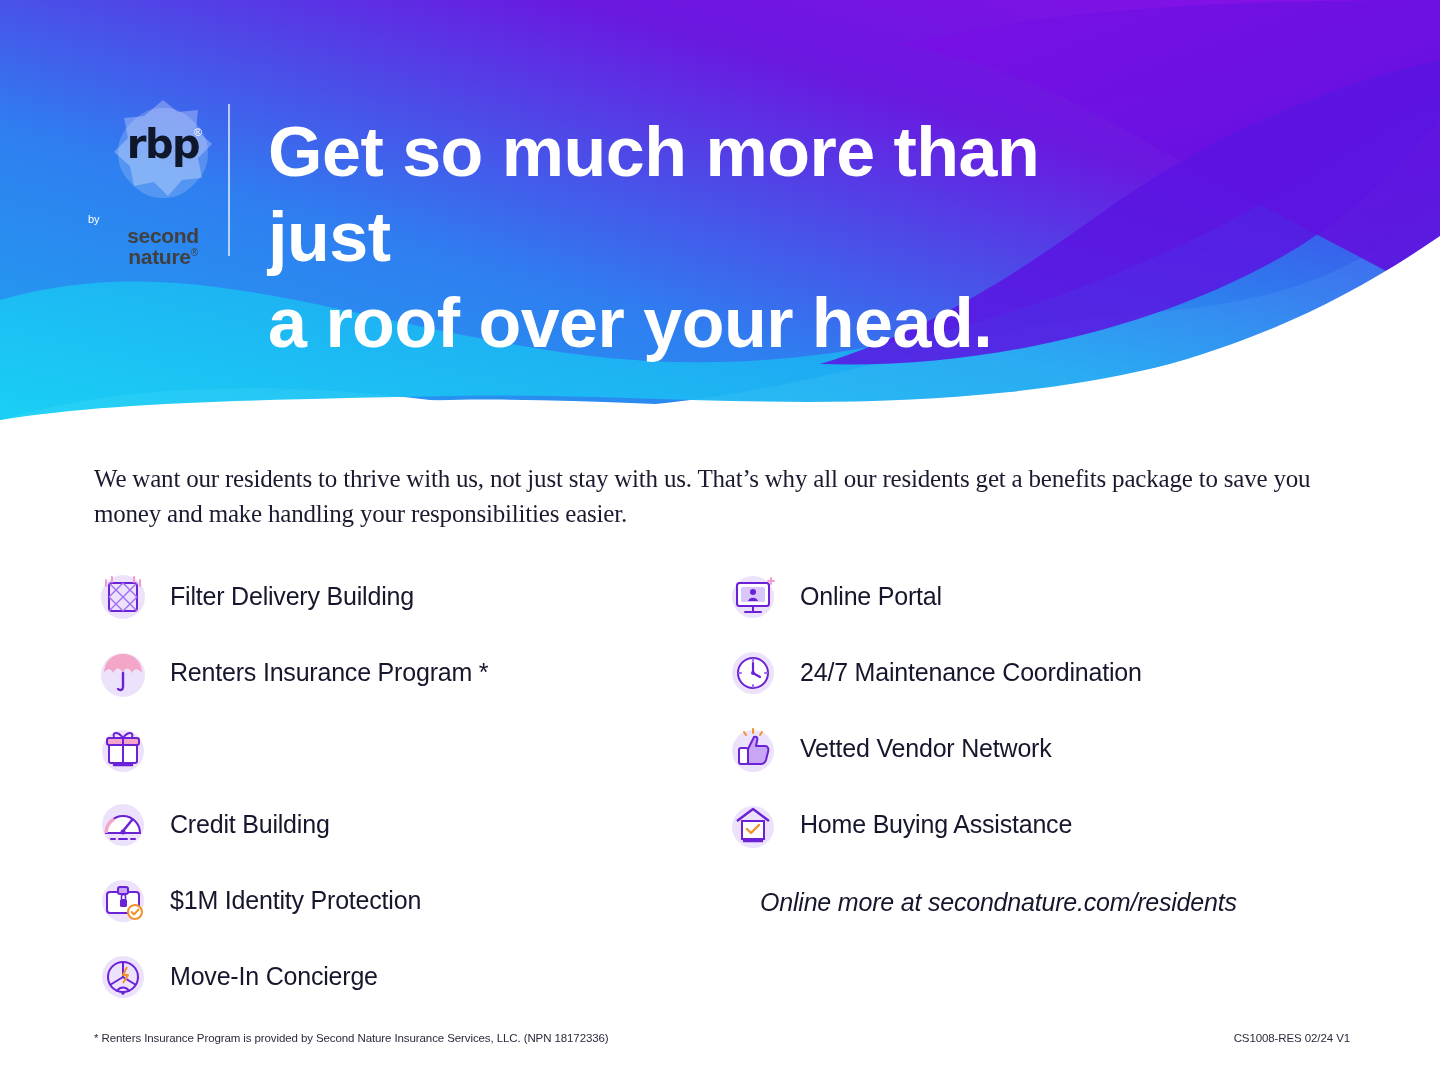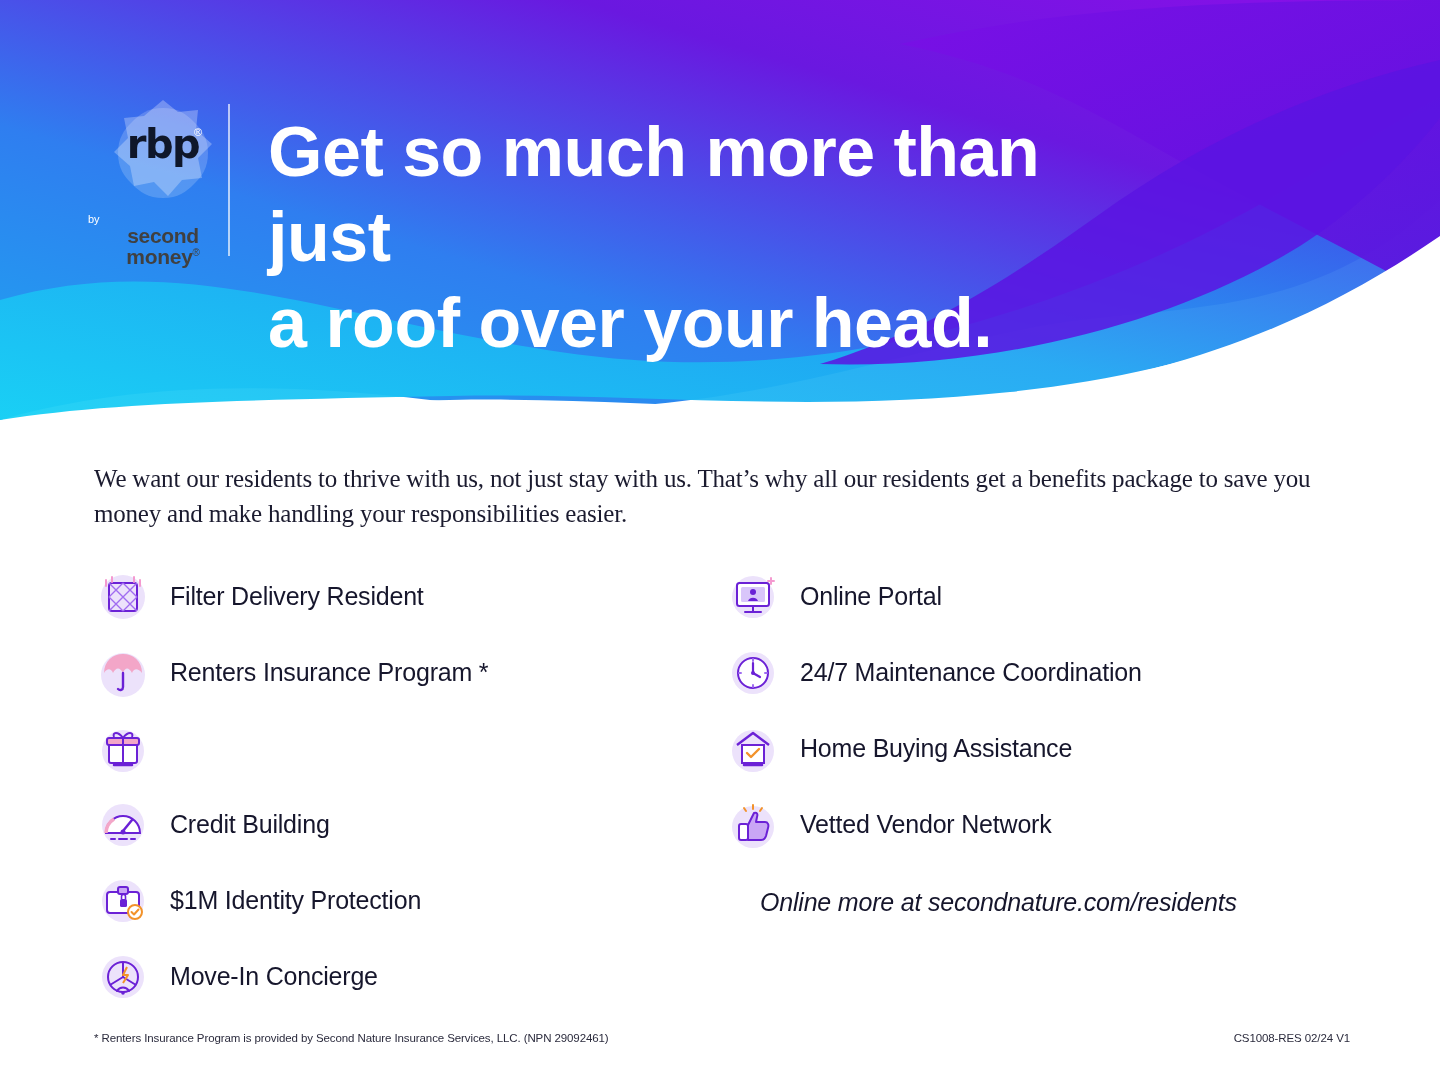--- a/index.html
+++ b/index.html
@@ -220,21 +220,21 @@
       <svg class="blob" viewBox="0 0 110 110">
         <path d="M55 2 L70 14 L90 12 L88 32 L104 46 L90 60 L94 80 L74 82 L60 98 L46 84 L26 88 L22 68 L6 54 L20 40 L16 20 L36 18 Z" fill="#ffffff" opacity="0.28"></path>
         <path d="M55 10 C70 10 78 16 86 24 C94 32 100 40 100 55 C100 70 94 78 86 86 C78 94 70 100 55 100 C40 100 32 94 24 86 C16 78 10 70 10 55 C10 40 16 32 24 24 C32 16 40 10 55 10 Z" fill="#ffffff" opacity="0.18"></path>
       </svg>
       <div class="rbp-text">rbp</div>
       <div class="rbp-reg">®</div>
     </div>
     <div class="brand-by">by</div>
     <div class="brand-sn">
       <span>second</span><br>
-      <span>money</span><span class="reg">®</span>
+      <span>nature</span><span class="reg">®</span>
     </div>
   </div>
 
   <div class="hero-divider"></div>
 
   <div class="headline">
     <span>Get so much more than just</span>
     <span class="l2">a roof over your head.</span>
   </div>
 </div>
@@ -248,21 +248,21 @@
     <div class="benefit">
       <span class="bicon">
         <svg viewBox="0 0 58 58">
             <circle cx="29" cy="30" r="22" fill="#ece2fb"></circle>
             <rect x="15" y="16" width="28" height="28" rx="3" fill="none" stroke="#6b21d6" stroke-width="2"></rect>
             <path d="M15 16 L43 44 M43 16 L15 44 M29 16 L43 30 M15 30 L29 44 M29 16 L15 30 M43 30 L29 44" stroke="#a06cf0" stroke-width="1.4" fill="none"></path>
             <path d="M12 13 L12 19 M18 10 L18 15" stroke="#f49ad0" stroke-width="2" stroke-linecap="round"></path>
             <path d="M40 10 L40 15 M46 13 L46 19" stroke="#f49ad0" stroke-width="2" stroke-linecap="round"></path>
           </svg>
       </span>
-      <span class="blabel">Filter Delivery Resident</span>
+      <span class="blabel">Filter Delivery Building</span>
     </div>
 
     <div class="benefit">
       <span class="bicon">
         <svg viewBox="0 0 58 58">
             <circle cx="29" cy="32" r="22" fill="#ece2fb"></circle>
             <path d="M10 30 C10 18 19 11 29 11 C39 11 48 18 48 30 C44 25 40 25 38 30 C35 24 31 24 29 30 C26 24 22 24 19 30 C17 25 13 25 10 30 Z" fill="#f3a6c8"></path>
             <path d="M29 30 L29 44 C29 47 26 48 24 46" stroke="#6b21d6" stroke-width="2.4" fill="none" stroke-linecap="round"></path>
           </svg>
       </span>
@@ -354,40 +354,40 @@
             <path d="M29 16 L29 18 M43 30 L41 30 M29 44 L29 42 M15 30 L17 30" stroke="#a06cf0" stroke-width="2" stroke-linecap="round"></path>
           </svg>
       </span>
       <span class="blabel">24/7 Maintenance Coordination</span>
     </div>
 
     <div class="benefit">
       <span class="bicon">
         <svg viewBox="0 0 58 58">
             <circle cx="29" cy="32" r="21" fill="#ece2fb"></circle>
+            <path d="M24 44 L24 30 L30 18 C33 17 34 19 33 22 L32 27 L41 27 C44 27 45 30 44 33 L42 41 C41 44 39 45 37 45 L24 45 Z" fill="#c9a6f5" stroke="#6b21d6" stroke-width="2" stroke-linejoin="round"></path>
+            <rect x="15" y="29" width="9" height="16" rx="2" fill="#ffffff" stroke="#6b21d6" stroke-width="2"></rect>
+            <path d="M29 10 L29 14 M20 13 L22 16 M38 13 L36 16" stroke="#f2922a" stroke-width="2" stroke-linecap="round"></path>
+          </svg>
+      </span>
+      <span class="blabel">Vetted Vendor Network</span>
+    </div>
+
+    <div class="benefit">
+      <span class="bicon">
+        <svg viewBox="0 0 58 58">
+            <circle cx="29" cy="32" r="21" fill="#ece2fb"></circle>
             <path d="M13 26 L29 14 L45 26" stroke="#6b21d6" stroke-width="2.4" fill="none" stroke-linejoin="round"></path>
             <rect x="18" y="26" width="22" height="18" fill="#ffffff" stroke="#6b21d6" stroke-width="2"></rect>
             <path d="M23 34 L27 38 L35 30" stroke="#f2922a" stroke-width="2.4" fill="none" stroke-linecap="round" stroke-linejoin="round"></path>
             <path d="M20 46 L38 46" stroke="#6b21d6" stroke-width="2.5" stroke-linecap="round"></path>
           </svg>
       </span>
       <span class="blabel">Home Buying Assistance</span>
     </div>
 
-    <div class="benefit">
-      <span class="bicon">
-        <svg viewBox="0 0 58 58">
-            <circle cx="29" cy="32" r="21" fill="#ece2fb"></circle>
-            <path d="M24 44 L24 30 L30 18 C33 17 34 19 33 22 L32 27 L41 27 C44 27 45 30 44 33 L42 41 C41 44 39 45 37 45 L24 45 Z" fill="#c9a6f5" stroke="#6b21d6" stroke-width="2" stroke-linejoin="round"></path>
-            <rect x="15" y="29" width="9" height="16" rx="2" fill="#ffffff" stroke="#6b21d6" stroke-width="2"></rect>
-            <path d="M29 10 L29 14 M20 13 L22 16 M38 13 L36 16" stroke="#f2922a" stroke-width="2" stroke-linecap="round"></path>
-          </svg>
-      </span>
-      <span class="blabel">Vetted Vendor Network</span>
-    </div>
-
     <div class="learn-more">Online more at secondnature.com/residents</div>
 
   </div>
 </div>
 
-<div class="footnote">* Renters Insurance Program is provided by Second Nature Insurance Services, LLC. (NPN 29092461)</div>
+<div class="footnote">* Renters Insurance Program is provided by Second Nature Insurance Services, LLC. (NPN 18172336)</div>
 <div class="doccode">CS1008-RES 02/24 V1</div>
 
 </body></html>

